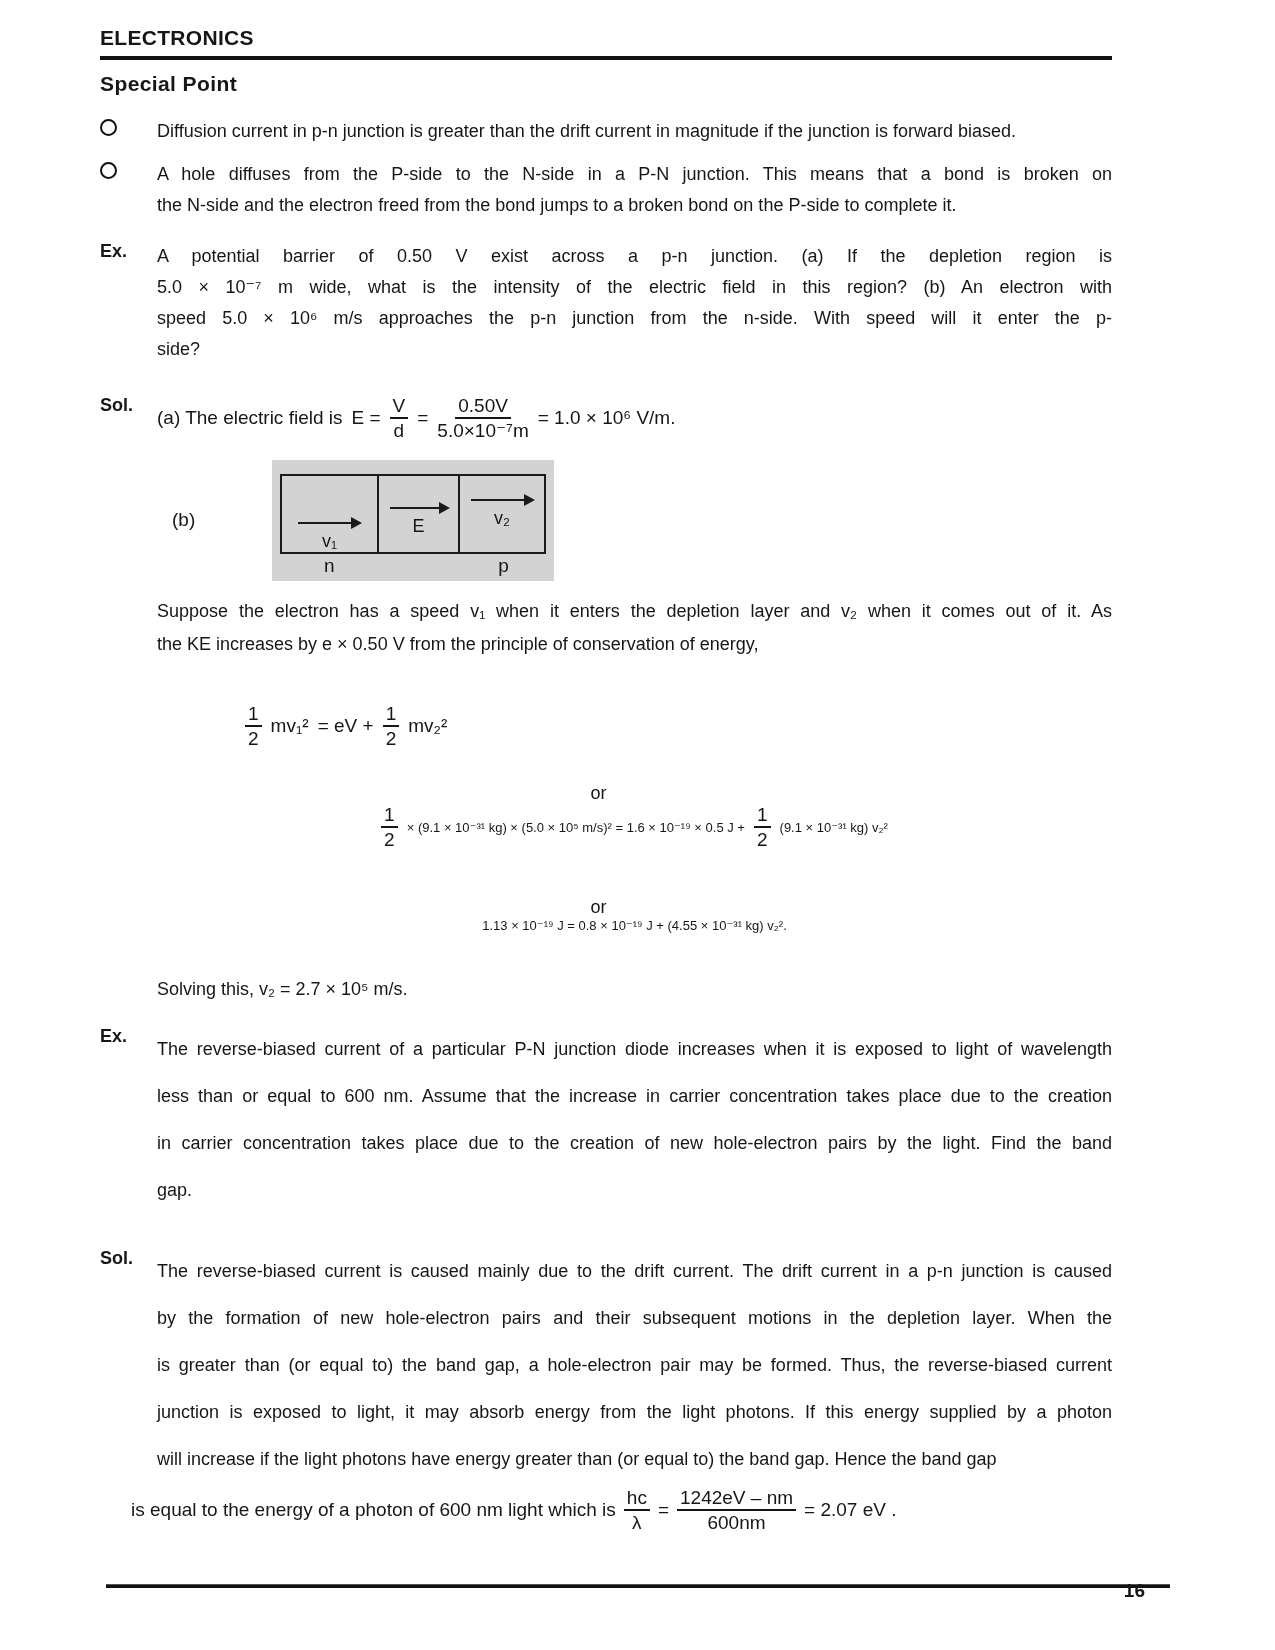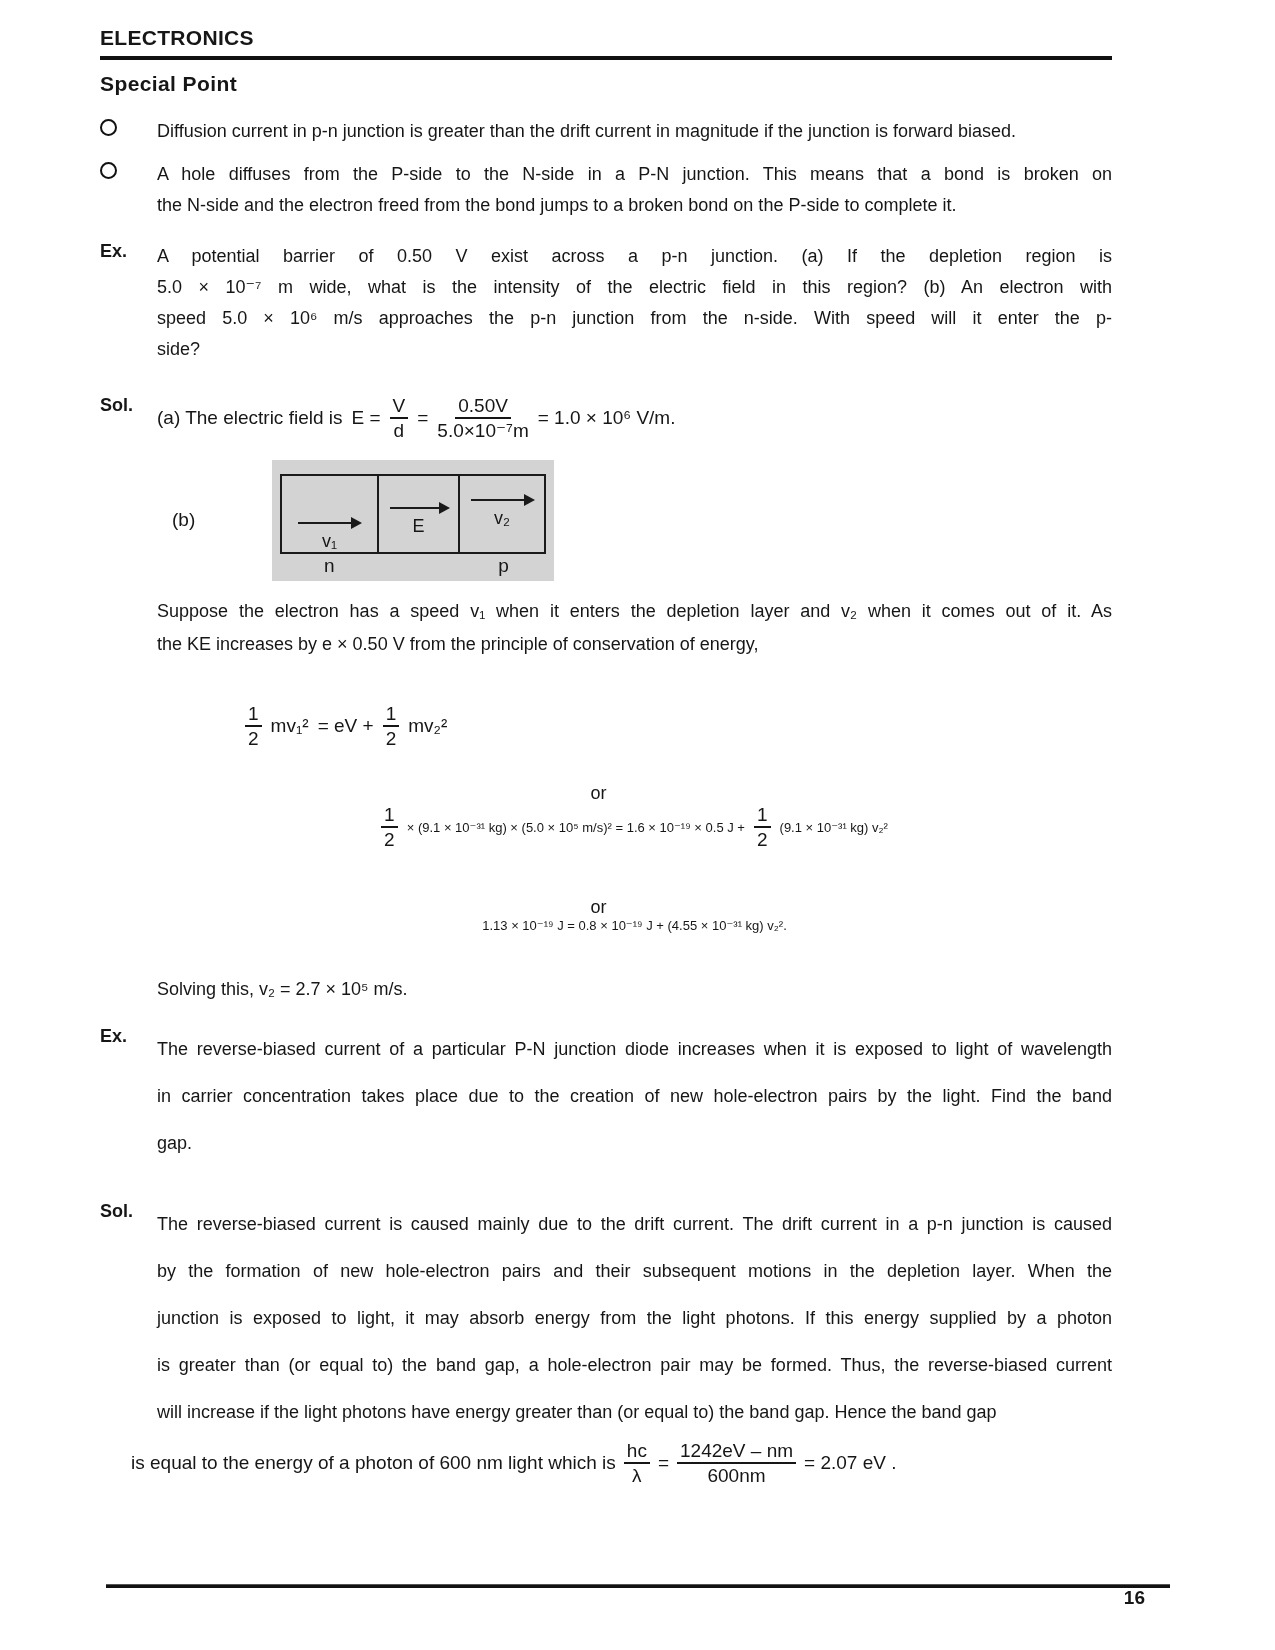--- a/index.html
+++ b/index.html
@@ -69,21 +69,21 @@
   .solving{margin-top:46px;margin-left:57px;font-size:18px;}
 
   .ex2{margin-top:26px;}
   .wide .line{line-height:47px;}
   .sol2{margin-top:34px;}
   .final-row{margin-top:4px;margin-left:31px;}
   .final-row .eqrow{gap:8px;}
 
   .footer-rule{position:absolute;left:106px;width:1064px;bottom:62px;height:3px;background:#111;
     border-top:1px solid #555;}
-  .page-num{position:absolute;right:130px;bottom:41px;font-size:19px;font-weight:bold;}
+  .page-num{position:absolute;right:130px;bottom:48px;font-size:19px;font-weight:bold;}
 </style>
 </head>
 <body>
 
 <div class="page">
 
   <div>
     <div class="hdr-title">ELECTRONICS</div>
     <div class="hdr-rule"></div>
   </div>
@@ -204,32 +204,33 @@
     <span class="or-lbl">or</span>
     <span class="plain-eq">1.13 × 10⁻¹⁹ J = 0.8 × 10⁻¹⁹ J + (4.55 × 10⁻³¹ kg) v₂².</span>
   </div>
 
   <div class="solving">Solving this, v₂ = 2.7 × 10⁵ m/s.</div>
 
   <div class="row ex2">
     <div class="lbl">Ex.</div>
     <div class="bod para wide">
       <div class="line j">The reverse-biased current of a particular P-N junction diode increases when it is exposed to light of wavelength</div>
+      <div class="line j">less than or equal to 600 nm. Assume that the increase in carrier concentration takes place due to the creation</div>
       <div class="line j">in carrier concentration takes place due to the creation of new hole-electron pairs by the light. Find the band</div>
       <div class="line">gap.</div>
     </div>
   </div>
 
   <div class="row sol2">
     <div class="lbl">Sol.</div>
     <div class="bod para wide">
       <div class="line j">The reverse-biased current is caused mainly due to the drift current. The drift current in a p-n junction is caused</div>
       <div class="line j">by the formation of new hole-electron pairs and their subsequent motions in the depletion layer. When the</div>
+      <div class="line j">is greater than (or equal to) the band gap, a hole-electron pair may be formed.  Thus, the reverse-biased current</div>
       <div class="line j">junction is exposed to light, it may absorb energy from the light photons. If this energy supplied by a photon</div>
-      <div class="line j">is greater than (or equal to) the band gap, a hole-electron pair may be formed.  Thus, the reverse-biased current</div>
       <div class="line">will increase if the light photons have energy greater than (or equal to) the band gap. Hence the band gap</div>
     </div>
   </div>
 
   <div class="final-row">
     <div class="eqrow">
       <span>is equal to the energy of a photon of 600 nm light which is</span>
       <span class="frac">
         <span class="num">hc</span>
         <span class="den">λ</span>

